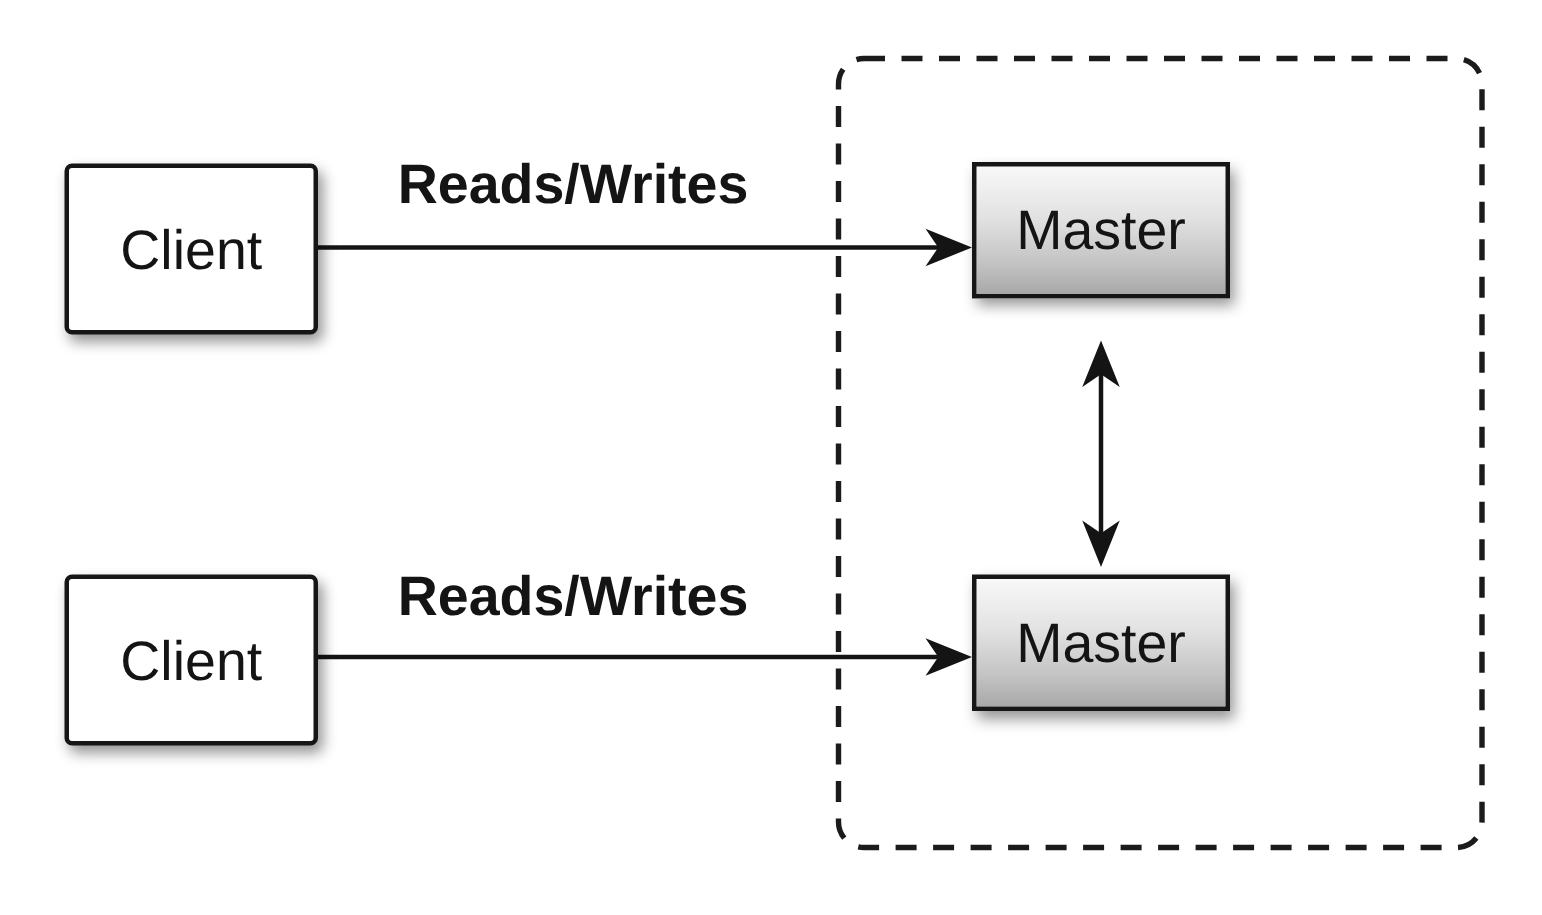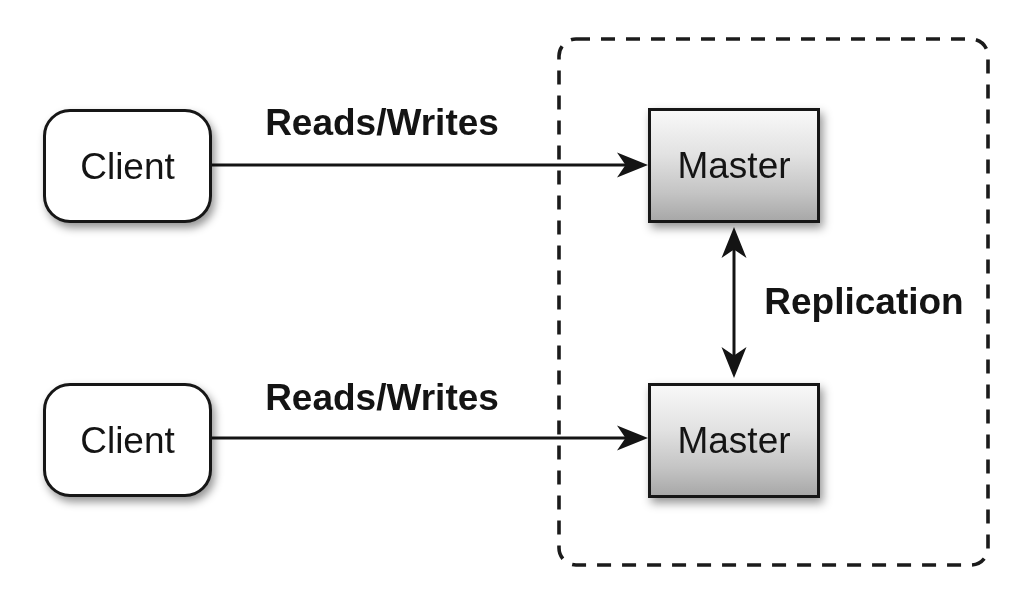--- a/index.html
+++ b/index.html
@@ -33,29 +33,29 @@
     color: #141414;
     box-sizing: border-box;
     text-align: center;
   }
   .client-node {
     left: 43px;
     width: 169px;
     height: 114px;
     background: #ffffff;
     border: 3px solid #161616;
-    border-radius: 27px;
+    border-radius: 5px;
     box-shadow: 3px 5px 9px rgba(0,0,0,0.42);
   }
   .client-top { top: 109px; }
   .client-bottom { top: 383px; }
   .master-node {
     left: 648px;
     width: 172px;
-    height: 115px;
+    height: 91px;
     background: linear-gradient(180deg, #f8f8f8 0%, #e2e2e2 40%, #c4c4c4 75%, #a8a8a8 100%);
     border: 3px solid #161616;
     box-shadow: 3px 5px 9px rgba(0,0,0,0.42);
     align-items: center;
   }
   .master-top { top: 108px; }
   .master-bottom { top: 383px; }
   .edge-label {
     position: absolute;
     font-size: 37px;
@@ -110,15 +110,14 @@
   </div>
 
   <div class="node master-node master-bottom">
     <span>Master</span>
   </div>
 
   <div class="edge-label label-rw-top">Reads/Writes</div>
 
   <div class="edge-label label-rw-bottom">Reads/Writes</div>
 
-  <div class="edge-label label-replication">Replication</div>
 
 </div>
 
 </body></html>

